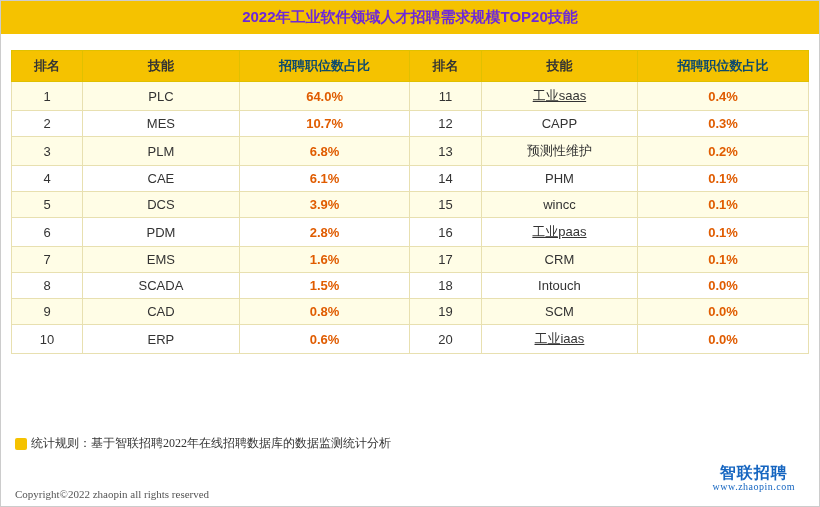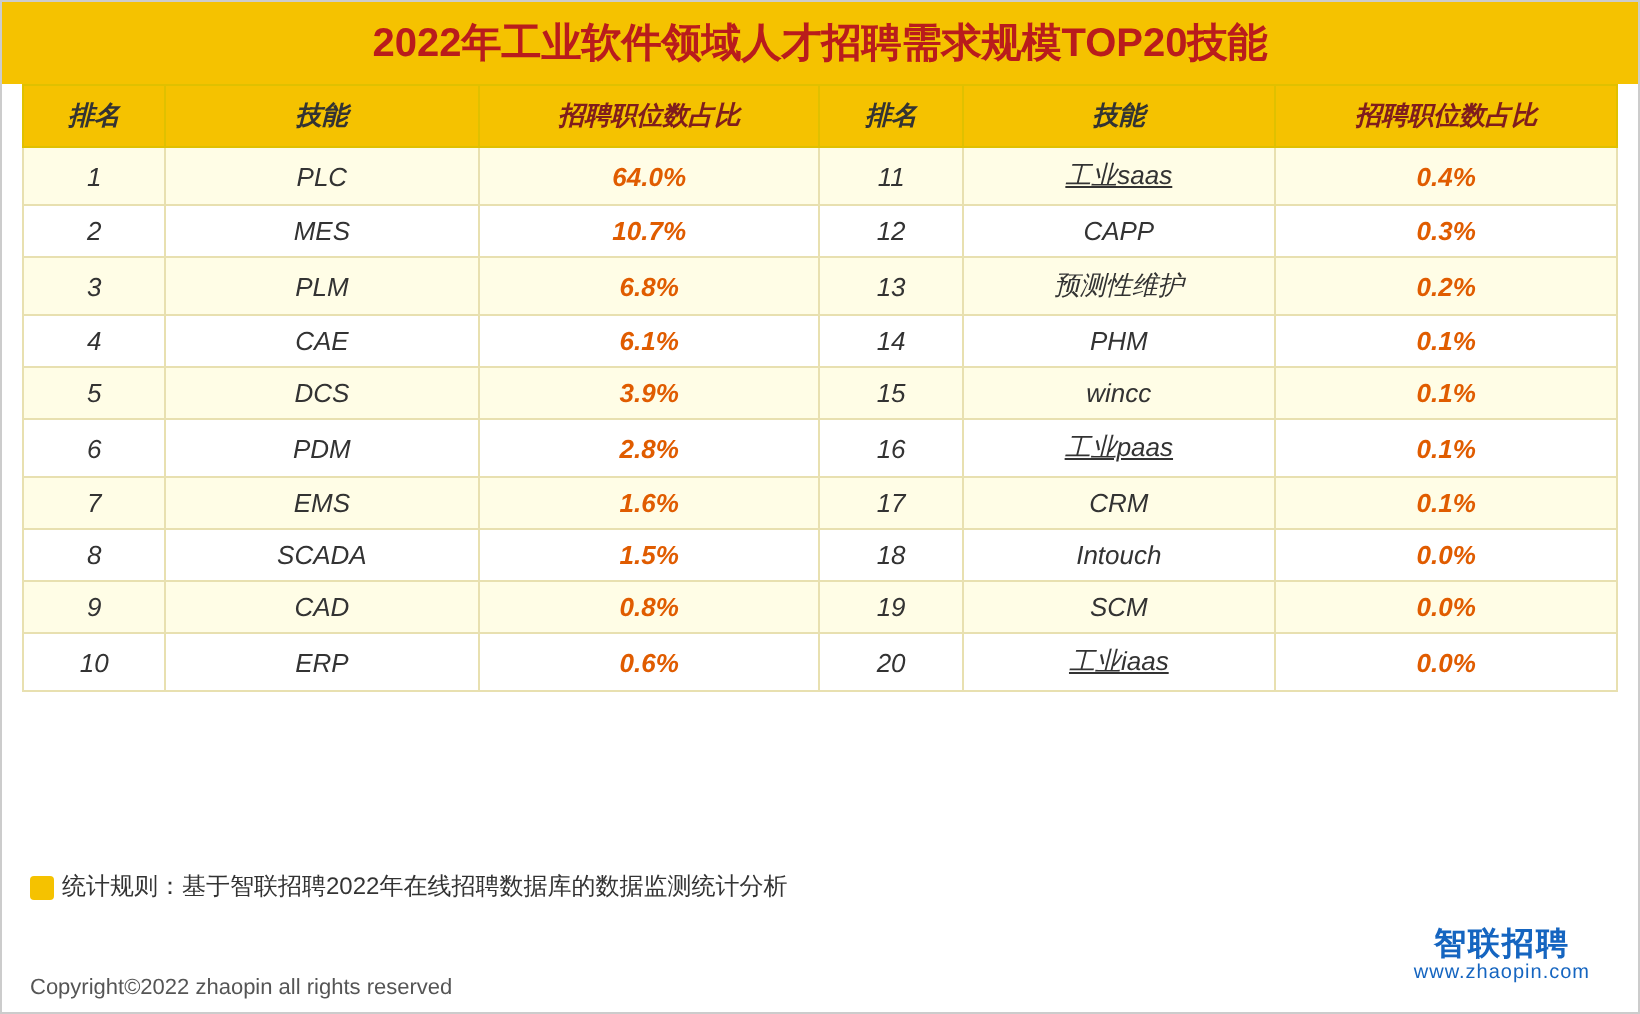--- a/index.html
+++ b/index.html
@@ -15,29 +15,28 @@
       width: 820px;
       height: 507px;
       background: #fff;
       border: 1px solid #ccc;
       display: flex;
       flex-direction: column;
     }
     .title-bar {
       background: #f5c200;
       text-align: center;
-      font-size: 20px;
+      font-size: 15px;
       font-weight: bold;
-      color: #b91c1c;
+      color: #6d28d9;
       padding: 7px 0;
     }
     .table-wrap {
       flex: 1;
-      padding: 0 10px;
-      font-style: italic;
+      padding: 16px 10px;
     }
     table {
       width: 100%;
       border-collapse: collapse;
     }
     thead tr {
       background: #f5c200;
     }
     thead th {
       padding: 6px 4px;
@@ -55,30 +54,31 @@
     }
     tbody td {
       padding: 5px 4px;
       text-align: center;
       border: 1px solid #e8e0b0;
       color: #333;
       font-size: 13px;
     }
     .col-rank { width: 50px; }
     .col-skill { width: 110px; }
-    .col-pct { width: 120px; color: #7f1d1d; font-weight: bold; }
+    .col-pct { width: 120px; color: #0c4a6e; font-weight: bold; }
     .pct-cell { color: #e05c00; font-weight: bold; }
     .footer {
       background: #fff;
       padding: 6px 14px 2px 14px;
       font-size: 12px;
       color: #333;
       display: flex;
       flex-direction: column;
       gap: 2px;
+      font-family: Liberation Serif, serif;
     }
     .footer-row {
       display: flex;
       align-items: center;
       gap: 4px;
     }
     .footer-dot {
       width: 12px;
       height: 12px;
       border-radius: 2px;

